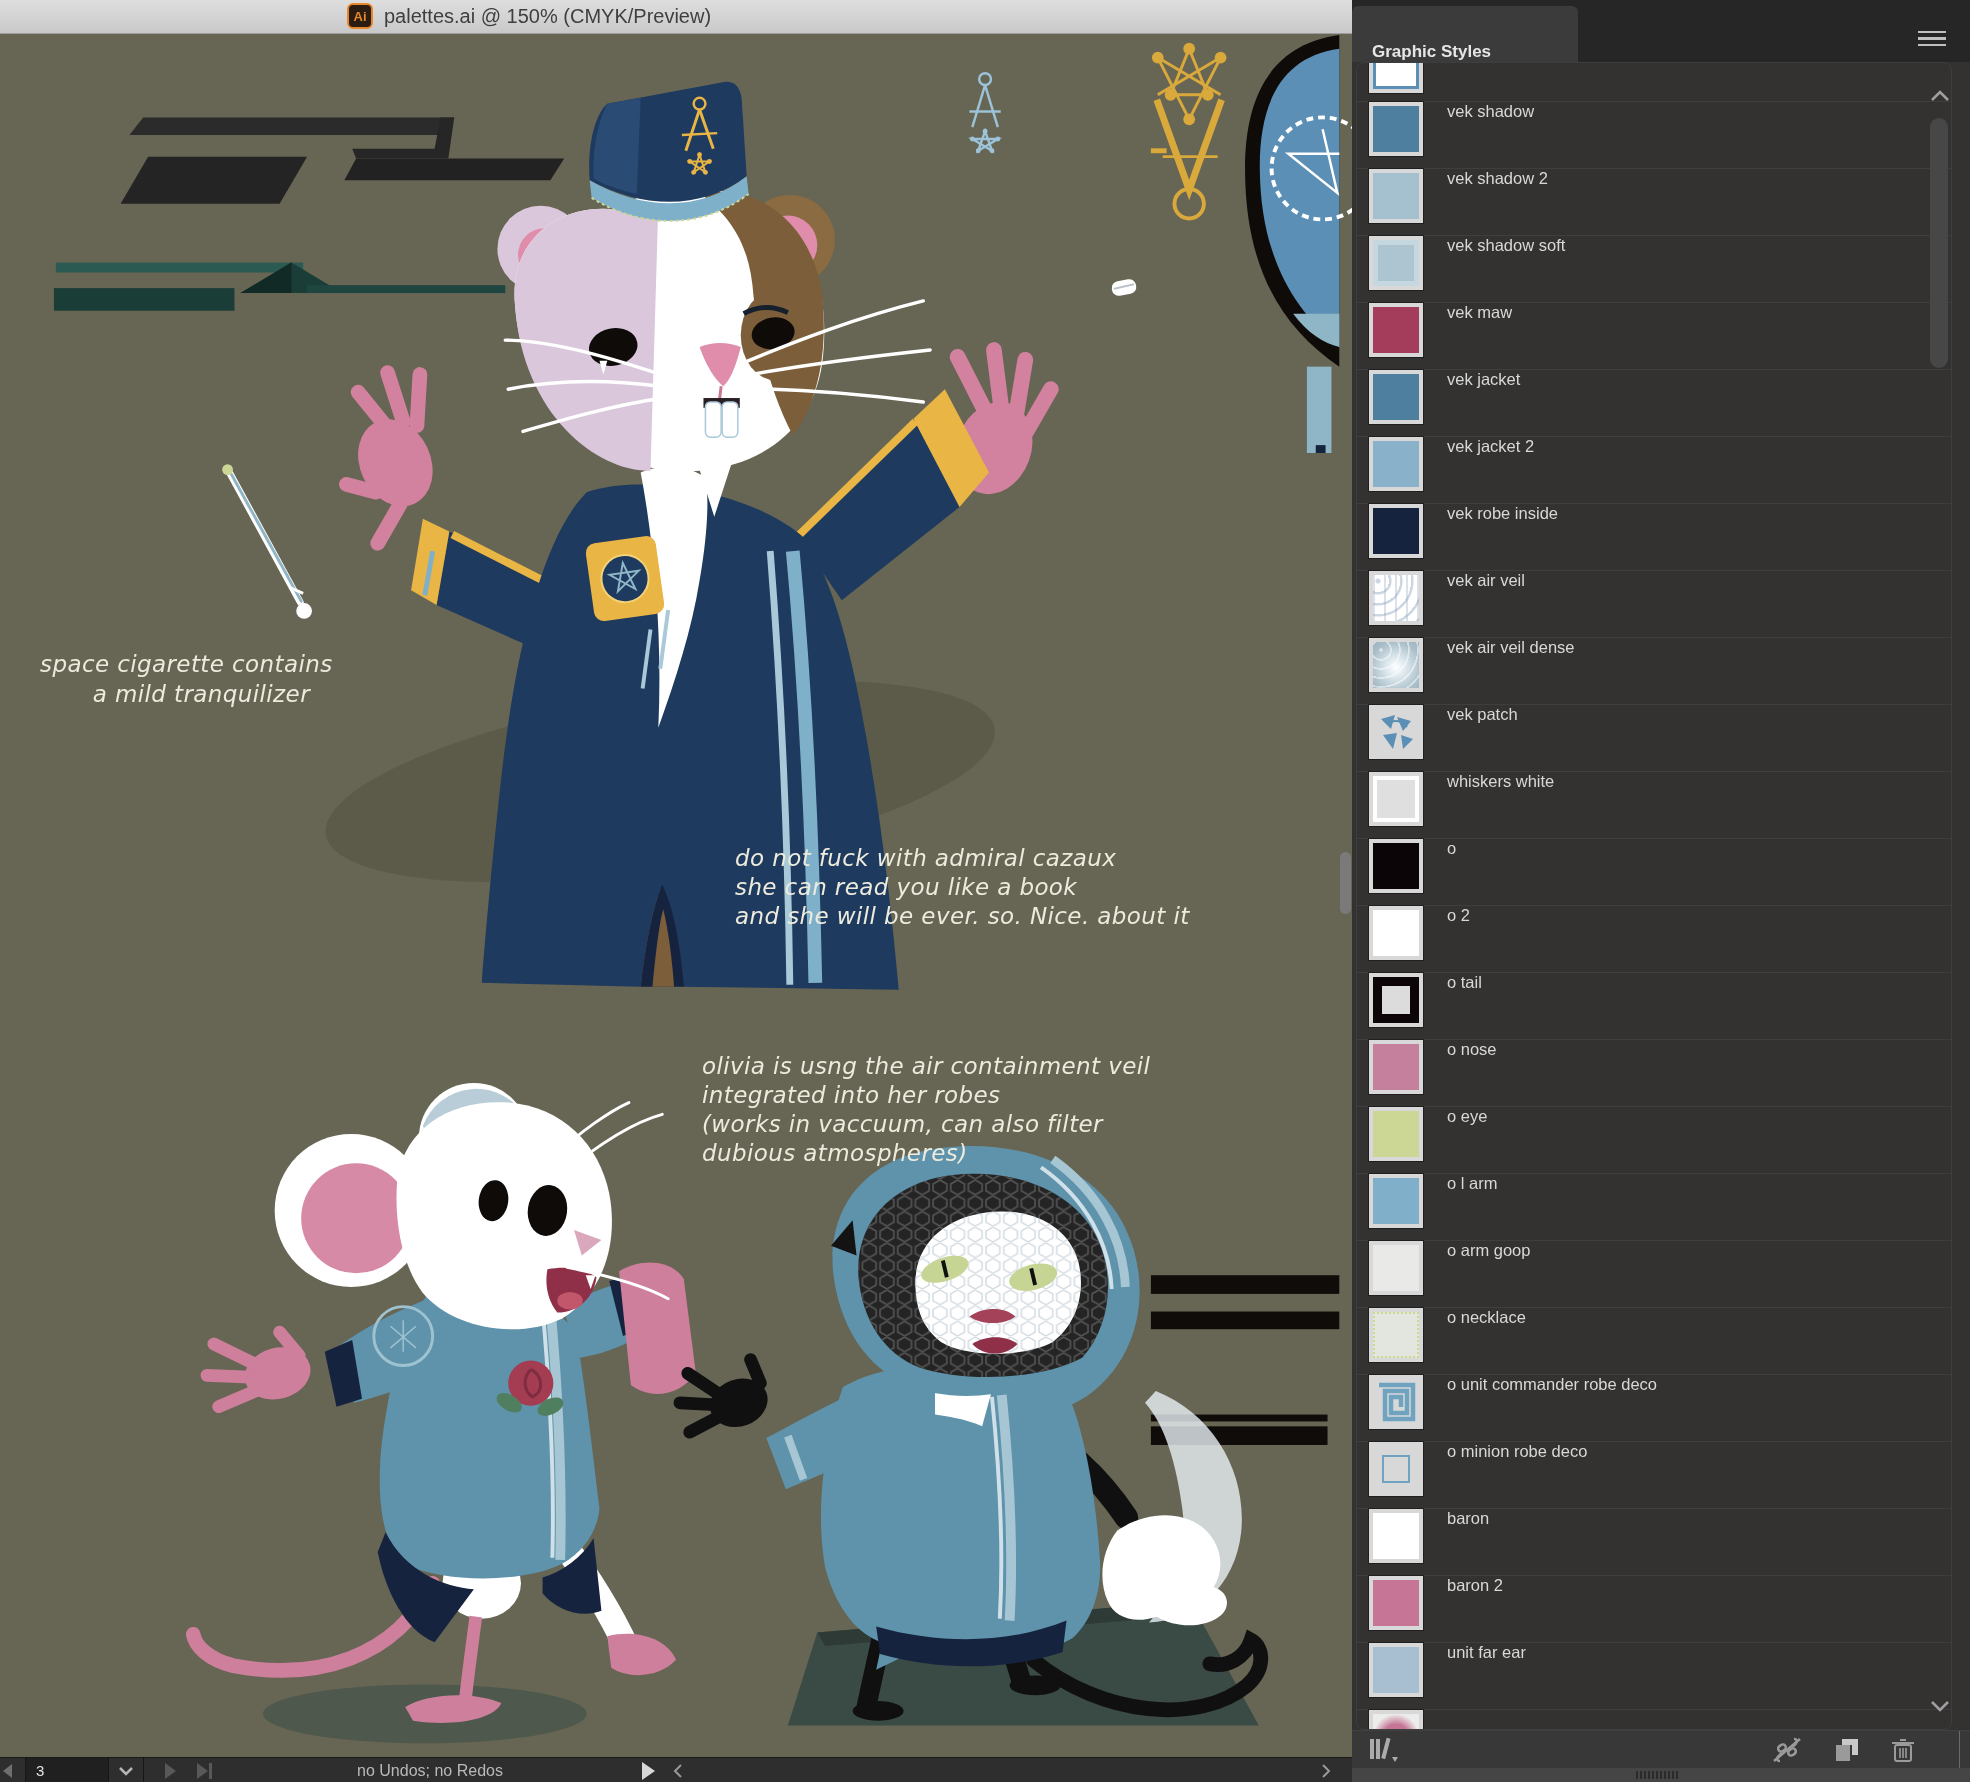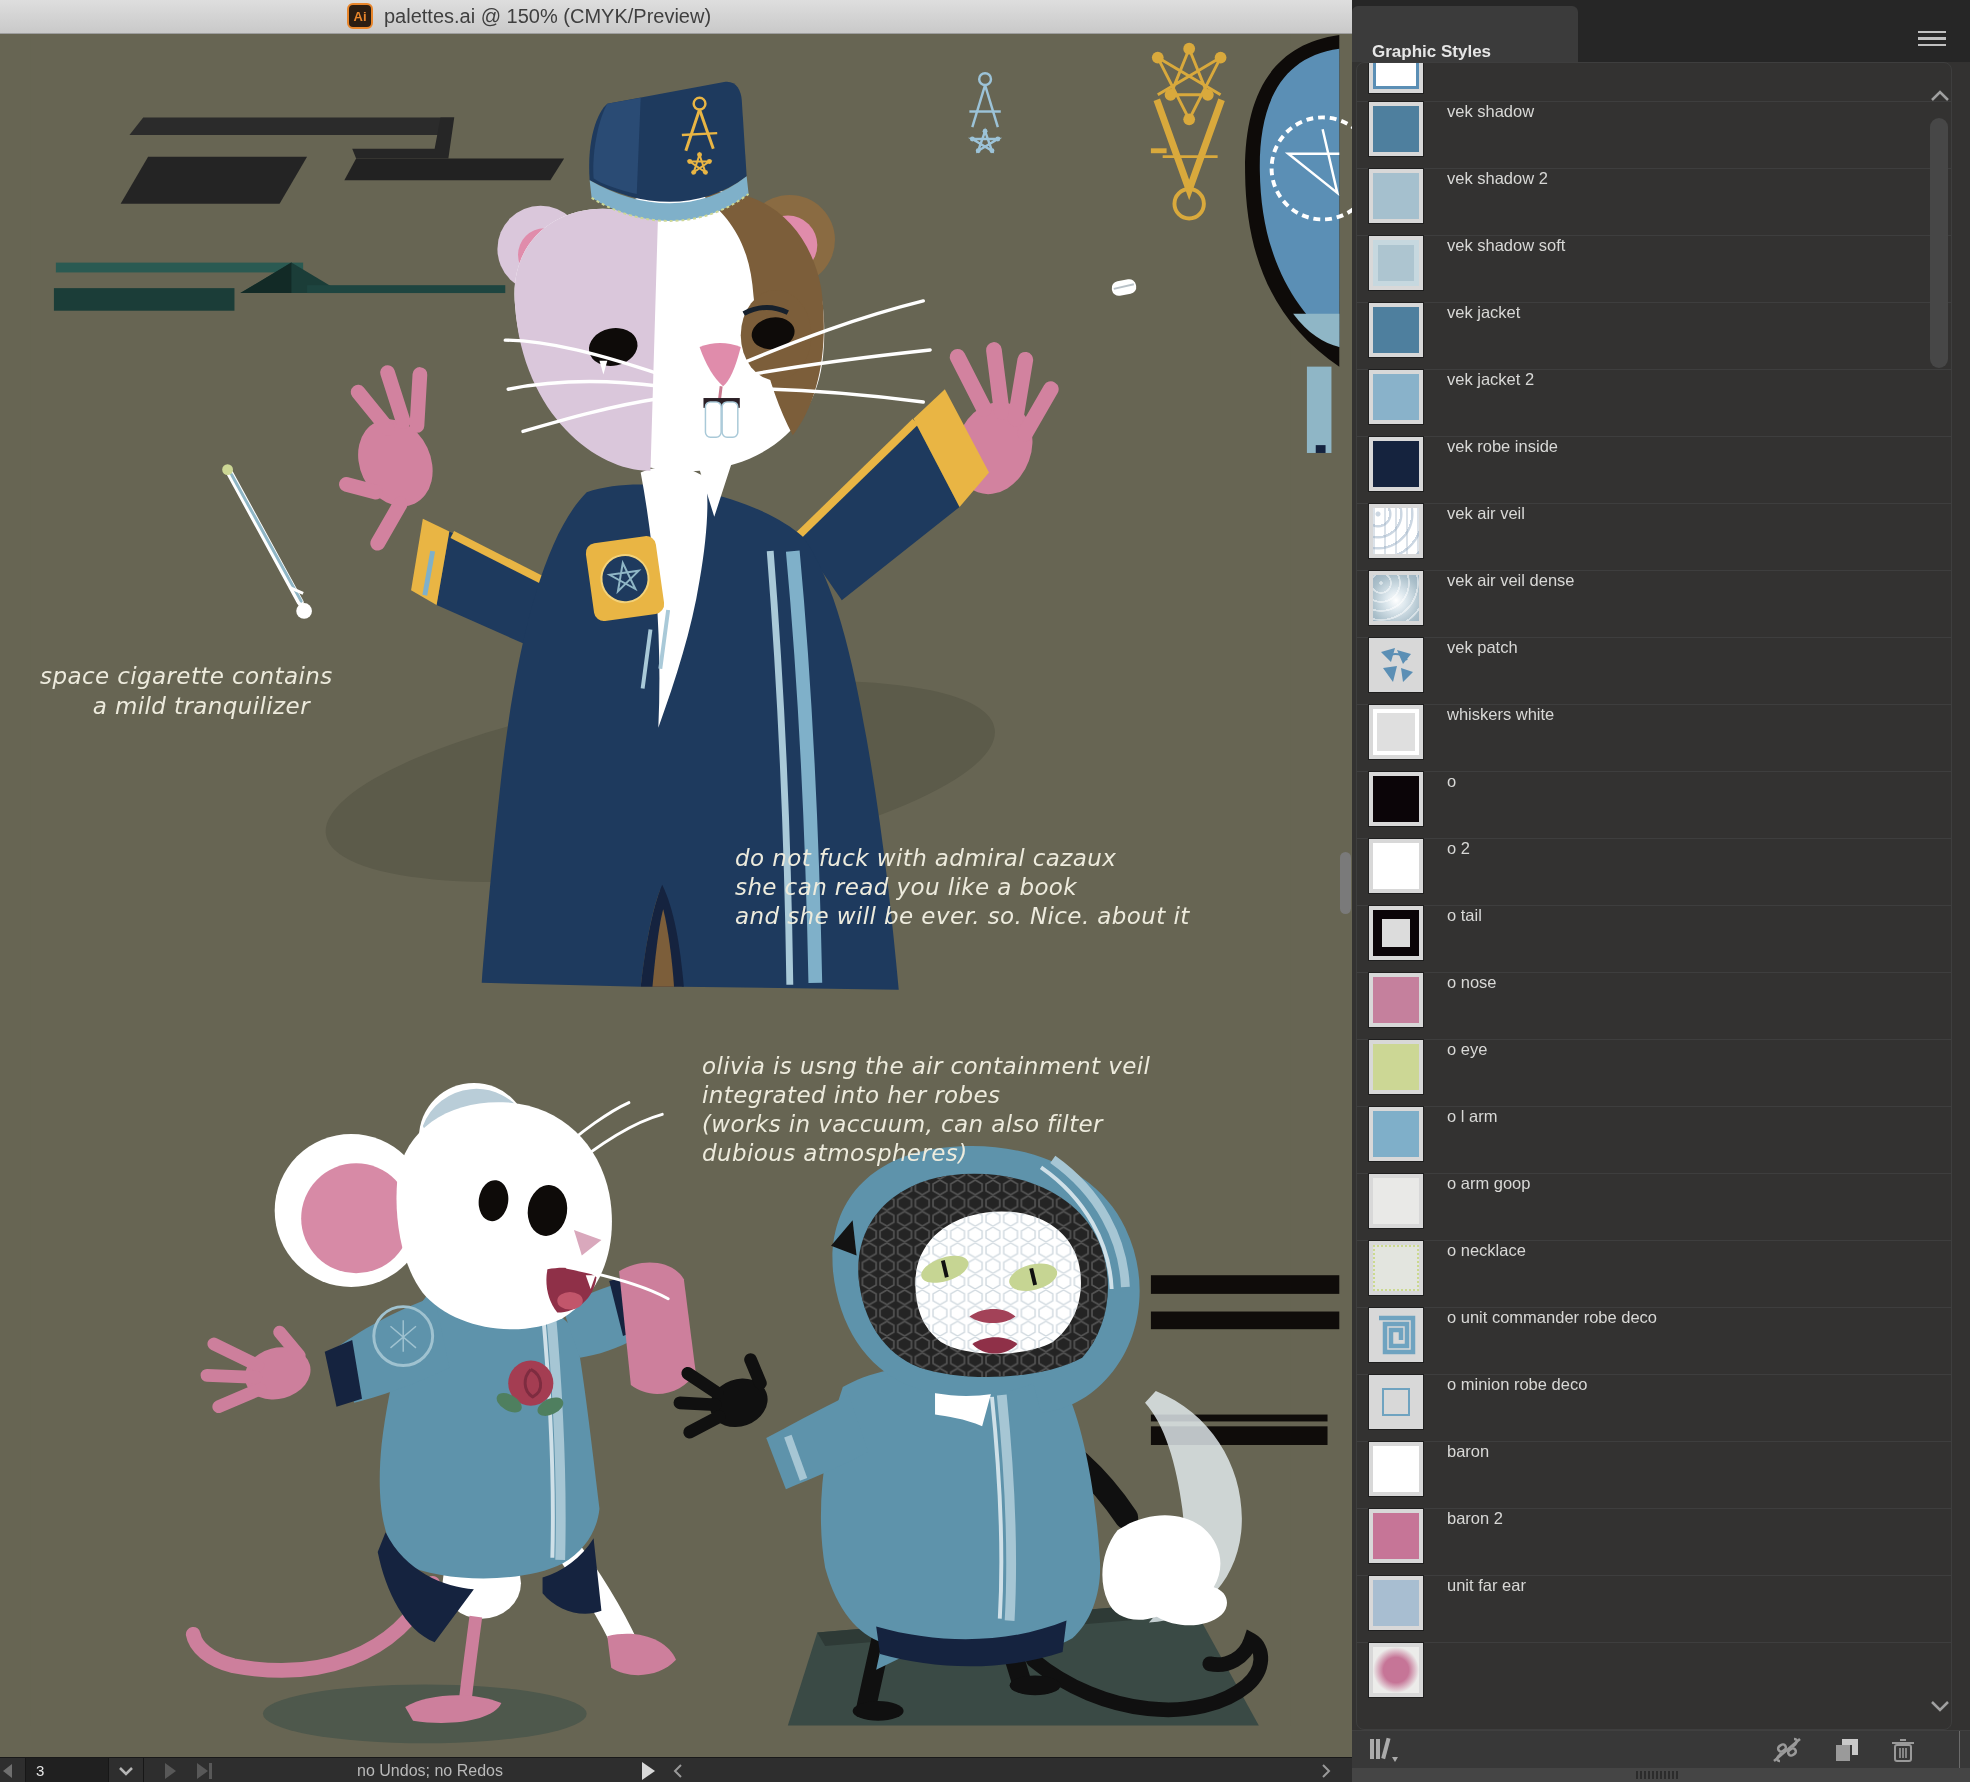--- a/index.html
+++ b/index.html
@@ -381,21 +381,21 @@
                  C1030,1382 972,1382 946,1366 C928,1352 921,1334 920,1310 Z" fill="url(#hexl)" opacity="0.8"></path>
         <ellipse cx="950" cy="1292" rx="25" ry="12" fill="#C6D593" transform="rotate(-18 950 1292)"></ellipse>
         <line x1="948" y1="1283" x2="952" y2="1300" stroke="#101010" stroke-width="4"></line>
         <ellipse cx="1040" cy="1300" rx="25" ry="13" fill="#C6D593" transform="rotate(-14 1040 1300)"></ellipse>
         <line x1="1038" y1="1291" x2="1042" y2="1308" stroke="#101010" stroke-width="4"></line>
         <path d="M975,1340 C990,1330 1010,1330 1022,1340 C1010,1349 988,1349 975,1340 Z" fill="#A34258"></path>
         <path d="M978,1368 C992,1359 1012,1359 1024,1368 C1012,1381 990,1381 978,1368 Z" fill="#8F3048"></path>
       </g>
     </svg>
 
-    <div class="caption" id="caption-0" style="left:40px;top:615px;width:270px;margin-top:12px;">
+    <div class="caption" id="caption-0" style="left:40px;top:615px;width:270px;">
         <div class="cap-line">space cigarette contains</div>
         <div class="cap-line">a mild tranquilizer</div>
       </div>
     <div class="caption" id="caption-1" style="left:735px;top:810px;">
         <div class="cap-line">do not fuck with admiral cazaux</div>
         <div class="cap-line">she can read you like a book</div>
         <div class="cap-line">and she will be ever. so. Nice. about it</div>
       </div>
     <div class="caption" id="caption-2" style="left:702px;top:1018px;">
         <div class="cap-line">olivia is usng the air containment veil</div>
@@ -465,20 +465,26 @@
           <div class="swatch">
             <div class="fill k-color" style="background: rgb(165, 192, 206);"></div>
           </div>
           <span class="style-label">vek shadow 2</span>
         </div>
         <div class="style-row">
           <div class="swatch">
             <div class="fill k-inner-soft" style="background: rgb(173, 197, 208);"></div>
           </div>
           <span class="style-label">vek shadow soft</span>
+        </div>
+        <div class="style-row">
+          <div class="swatch">
+            <div class="fill k-color" style="background: rgb(164, 61, 92);"></div>
+          </div>
+          <span class="style-label">vek maw</span>
         </div>
         <div class="style-row">
           <div class="swatch">
             <div class="fill k-color" style="background: rgb(78, 127, 158);"></div>
           </div>
           <span class="style-label">vek jacket</span>
         </div>
         <div class="style-row">
           <div class="swatch">
             <div class="fill k-color" style="background: rgb(137, 178, 202);"></div>

